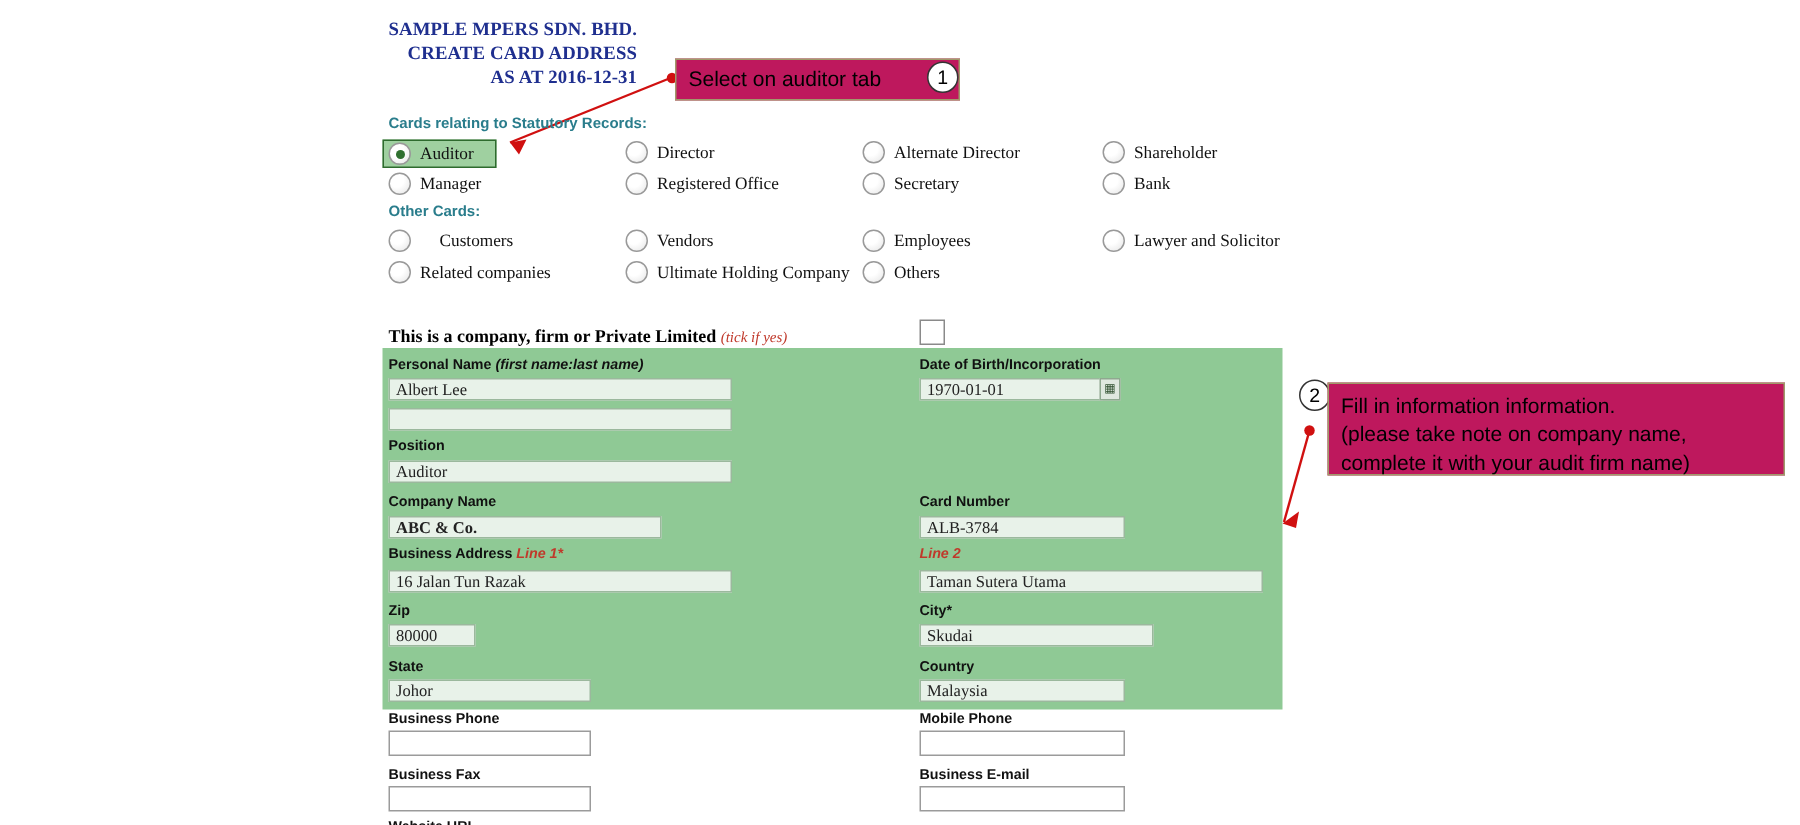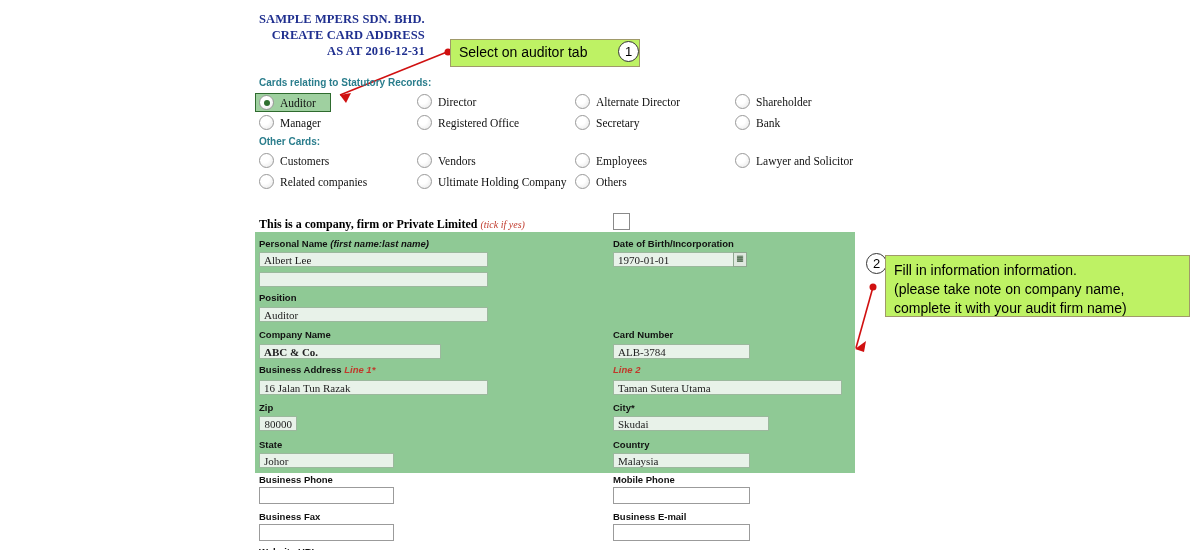--- a/index.html
+++ b/index.html
@@ -21,21 +21,21 @@
     font-size: 12.5px;
     line-height: 16px;
     letter-spacing: 0.1px;
     text-align: right;
   }
   .header div { white-space: nowrap; }
 
   
   .callout {
     position: absolute;
-    background: #bef264;
+    background: #be185d;
     border: 1px solid #a09a6a;
     font-family: "Liberation Sans", sans-serif;
     color: #000;
   }
   #callout1 {
     left: 450px; top: 39px;
     width: 190px; height: 28px;
     font-size: 14px;
     padding: 4px 6px 0 8px;
   }
@@ -267,21 +267,21 @@
     <span class="radio-dot"></span>
     <span>Secretary</span>
   </div>
   <div class="radio-item" style="left:735px; top:115px;">
     <span class="radio-dot"></span>
     <span>Bank</span>
   </div>
 
   <div class="section-label" style="left:259px; top:136px;">Other Cards:</div>
 
-  <div class="radio-item" style="left:259px; top:153px;">
+  <div class="radio-item" style="left:259px; top:153px;gap:13px;">
     <span class="radio-dot"></span>
     <span>Customers</span>
   </div>
   <div class="radio-item" style="left:417px; top:153px;">
     <span class="radio-dot"></span>
     <span>Vendors</span>
   </div>
   <div class="radio-item" style="left:575px; top:153px;">
     <span class="radio-dot"></span>
     <span>Employees</span>
@@ -325,21 +325,21 @@
   <div class="fld-label" style="left:259px; top:329px;">Company Name</div>
   <div class="tf" style="left:259px; top:344px; width:182px;font-weight:bold;">ABC &amp; Co.</div>
 
   <div class="fld-label" style="left:259px; top:364px;">
     <span>Business Address</span>
     <span class="red">Line 1*</span>
   </div>
   <div class="tf" style="left:259px; top:380px; width:229px;">16 Jalan Tun Razak</div>
 
   <div class="fld-label" style="left:259px; top:402px;">Zip</div>
-  <div class="tf" style="left:259px; top:416px; width:38px;text-align:right;">80000</div>
+  <div class="tf" style="left:259px; top:416px; width:58px;">80000</div>
 
   <div class="fld-label" style="left:259px; top:439px;">State</div>
   <div class="tf" style="left:259px; top:453px; width:135px;">Johor</div>
 
   <div class="fld-label" style="left:613px; top:238px;">Date of Birth/Incorporation</div>
   <div class="tf" style="left:613px; top:252px; width:122px;">1970-01-01</div>
   <div class="date-btn" style="left:733px; top:252px;">▦</div>
 
   <div class="fld-label" style="left:613px; top:329px;">Card Number</div>
   <div class="tf" style="left:613px; top:344px; width:137px;">ALB-3784</div>

